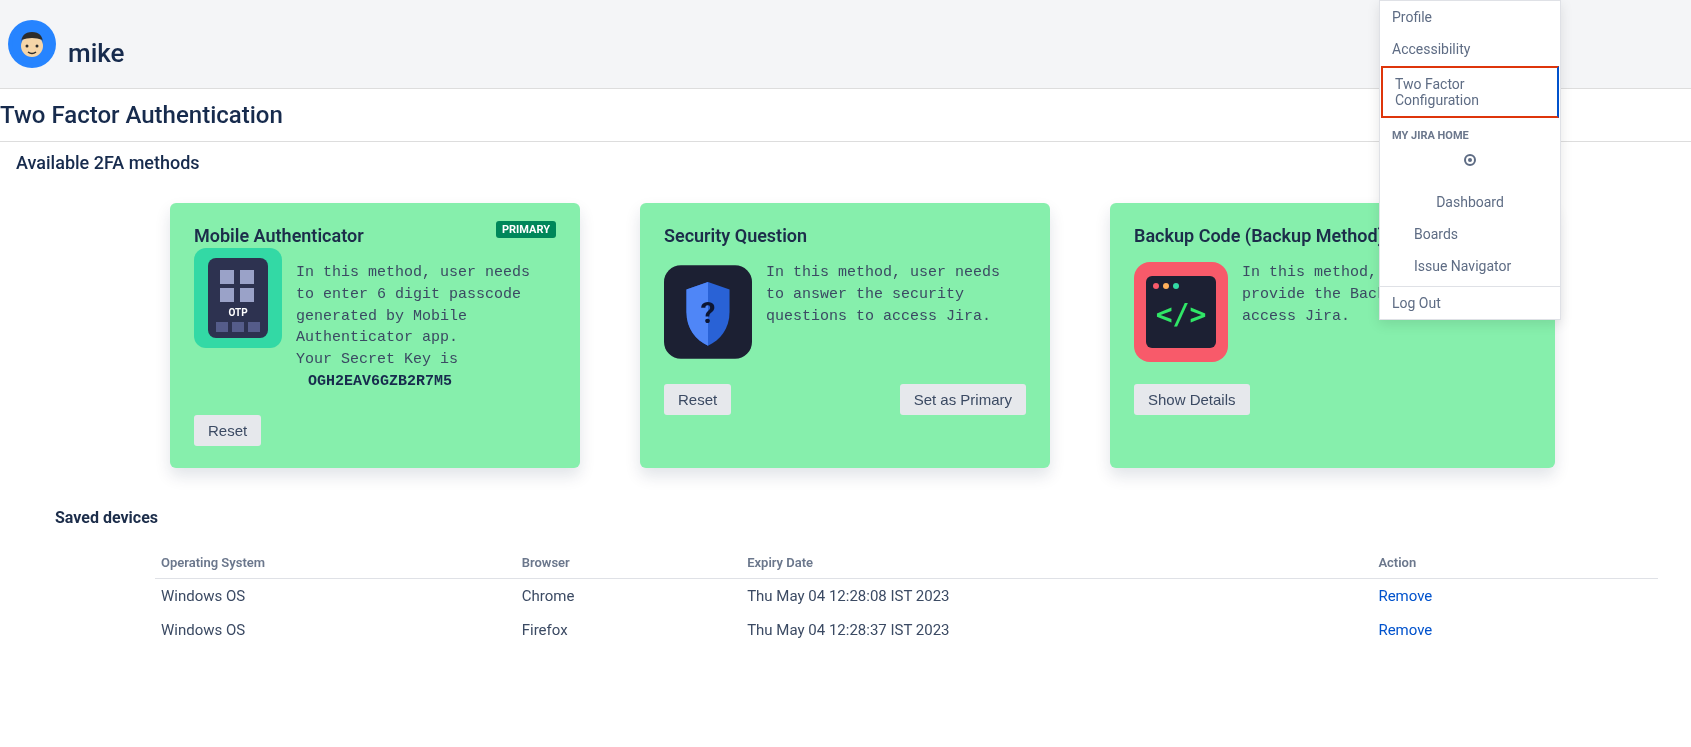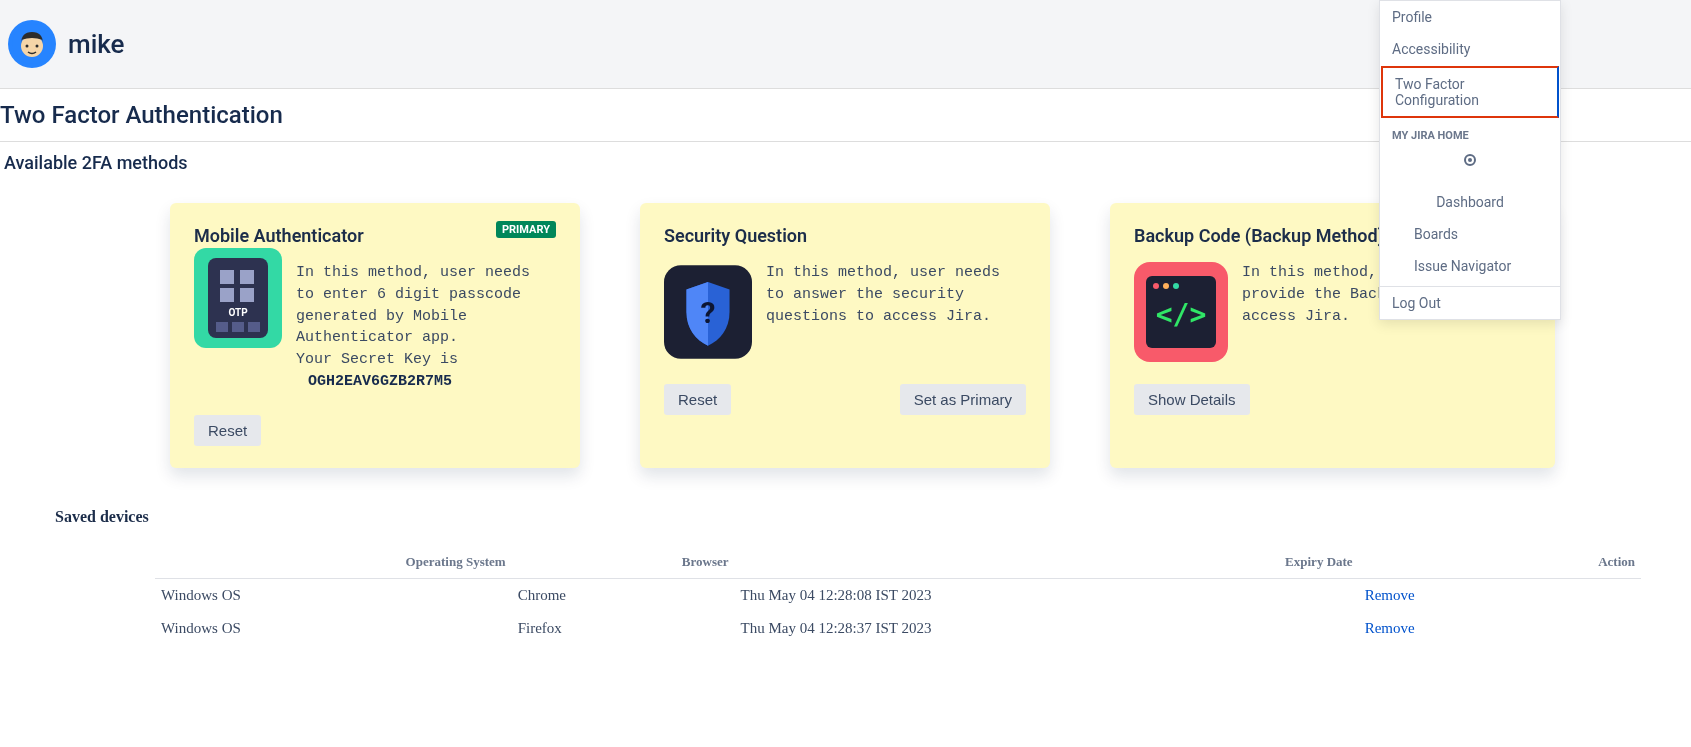--- a/index.html
+++ b/index.html
@@ -1,37 +1,37 @@
 <!DOCTYPE html>
 <html><head>
 <meta charset="utf-8">
 <style>
 * { box-sizing: border-box; margin: 0; padding: 0; }
 body { font-family: -apple-system, BlinkMacSystemFont, "Segoe UI", Roboto, sans-serif; color: #172B4D; background: #fff; width: 1691px; }
-.header { background: #f4f5f7; display: flex; align-items: center; padding: 20px 0 20px 8px; border-bottom: 1px solid #ddd; }
+.header { background: #f4f5f7; display: flex; align-items: flex-end; padding: 20px 0 20px 8px; border-bottom: 1px solid #ddd; }
 .avatar { width: 48px; height: 48px; border-radius: 50%; background: #2684FF; display: flex; align-items: center; justify-content: center; margin-right: 12px; }
 .avatar svg { width: 40px; height: 40px; }
 .username { font-size: 26px; font-weight: 500; color: #172B4D; }
 .page-title { font-size: 24px; font-weight: 500; color: #172B4D; padding: 12px 0 12px 0; }
-.section-title { font-size: 18px; font-weight: 500; color: #172B4D; padding: 10px 4px; border-top: 1px solid #ddd; }
+.section-title { font-size: 18px; font-weight: 500; color: #172B4D; padding: 10px 16px; border-top: 1px solid #ddd; }
 .cards { display: flex; gap: 60px; padding: 20px 0 40px 170px; }
-.card { background: #fef9c3; border-radius: 6px; padding: 22px 24px; width: 410px; box-shadow: 0 8px 16px rgba(9,30,66,0.12); position: relative; }
+.card { background: #86efac; border-radius: 6px; padding: 22px 24px; width: 410px; box-shadow: 0 8px 16px rgba(9,30,66,0.12); position: relative; }
 .card h3 { font-size: 18px; font-weight: 600; color: #1c2d4a; margin-bottom: 16px; }
 .badge { position: absolute; top: 18px; right: 24px; background: #00875A; color: #fff; font-size: 11px; font-weight: 700; padding: 2px 6px; border-radius: 3px; text-align: right; }
 .card-body { display: flex; gap: 14px; align-items: flex-start; margin-bottom: 22px; }
 .card-icon { width: 88px; height: 72px; border-radius: 12px; flex-shrink: 0; display: flex; align-items: center; justify-content: center; }
 .card-text { font-size: 15px; line-height: 1.45; color: #3b4a63; font-family: Liberation Mono, monospace; }
 .secret-key { font-weight: 700; color: #172B4D; margin-left: 12px; }
 .card-actions { display: flex; gap: 8px; }
 .card-actions.split { justify-content: space-between; }
 .btn { background: #e6e8ec; border: none; padding: 7px 14px; font-size: 15px; color: #3b4a63; border-radius: 3px; cursor: pointer; }
-.saved-devices { padding: 0 50px 30px 55px; font-family: Liberation Serif, serif; }
+.saved-devices { padding: 0 33px 30px 55px; }
 .saved-devices h3 { font-size: 16px; font-weight: 700; color: #1c2d4a; margin-bottom: 20px; }
 table { width: 100%; border-collapse: collapse; margin-left: 100px; width: calc(100% - 100px); }
-th { text-align: right; font-size: 13px; font-weight: 600; color: #6B778C; padding: 8px 6px; border-bottom: 1px solid #dfe1e6; }
+th { text-align: left; font-size: 13px; font-weight: 600; color: #6B778C; padding: 8px 6px; border-bottom: 1px solid #dfe1e6; }
 td { font-size: 15px; color: #3b4a63; padding: 8px 6px; }
 .link { color: #0052CC; cursor: pointer; }
 .dropdown { position: absolute; top: 0; right: 130px; width: 182px; background: #fff; border: 1px solid #dfe1e6; box-shadow: 0 4px 12px rgba(0,0,0,0.1); z-index: 10; font-size: 14px; }
 .dropdown-item { padding: 8px 12px; color: #5E6C84; cursor: pointer; }
 .dropdown-item.highlighted { border: 2px solid #de350b; border-right-color:#0052CC; margin:1px; }
 .dropdown-section-title { padding: 10px 12px 4px 12px; font-size: 11px; font-weight: 700; color: #6B778C; }
 .dropdown-item-radio { display: flex; align-items: center; gap: 28px; flex-direction: column; }
 .radio-dot { width: 12px; height: 12px; border-radius: 50%; border: 2px solid #5E6C84; display:inline-block; position:relative; }
 .radio-dot.checked::after { content:""; position:absolute; left:2px; top:2px; width:4px; height:4px; border-radius:50%; background:#5E6C84; }
 .dropdown-divider { border-top: 1px solid #dfe1e6; margin: 4px 0 0 0; }

